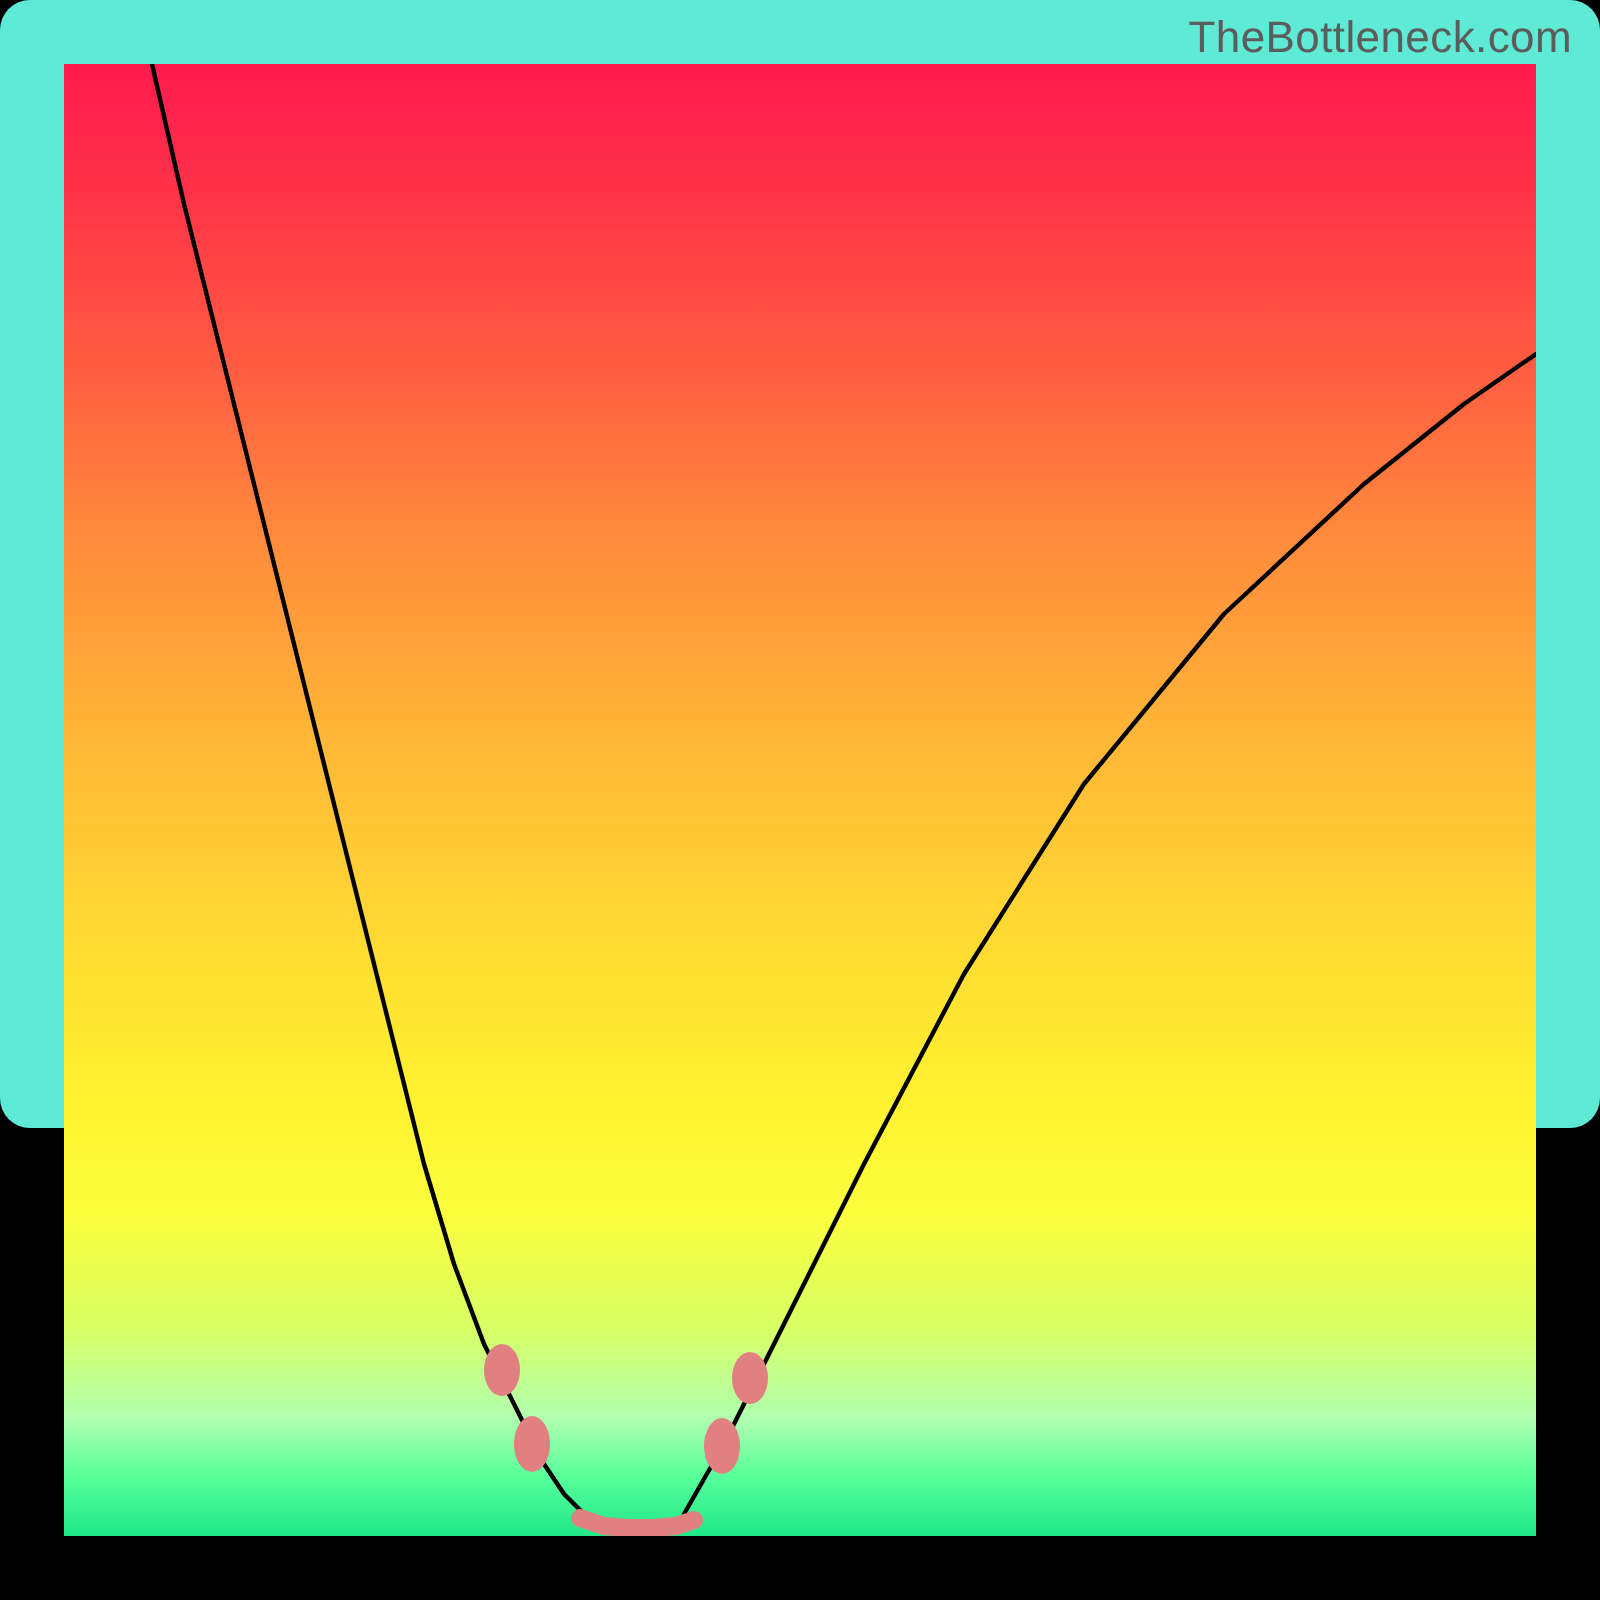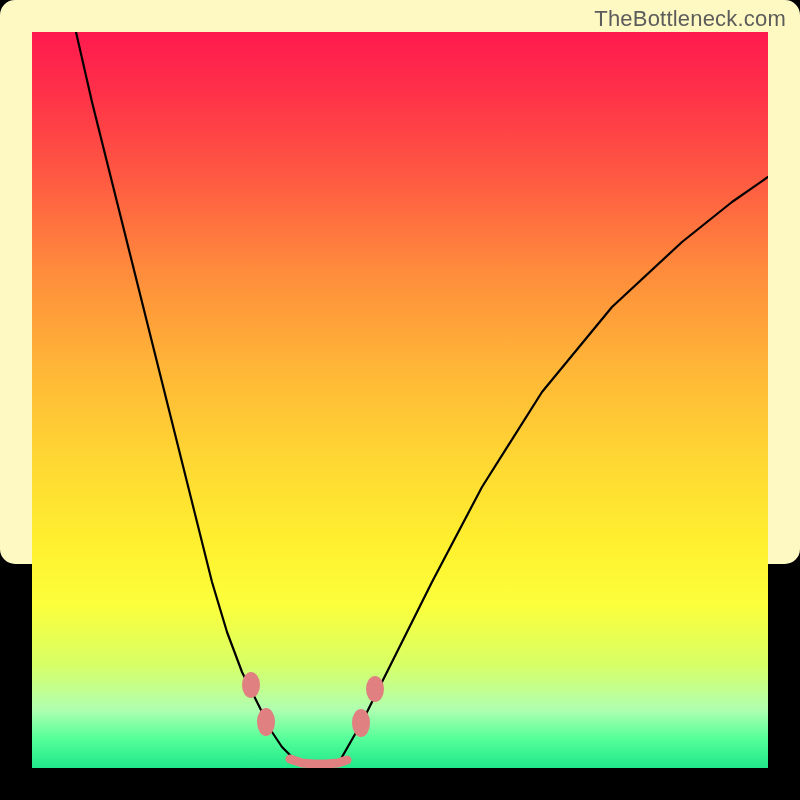--- a/index.html
+++ b/index.html
@@ -10,21 +10,21 @@
     background: #000;
     overflow: hidden;
     font-family: Arial, Helvetica, sans-serif;
   }
   .frame {
     position: absolute;
     left: 0;
     top: 0;
     width: 800px;
     height: 564px;
-    background: #fef9c3;
+    background: #5eead4;
     border-radius: 15px;
   }
   .plot {
     position: absolute;
     left: 32px;
     top: 32px;
     width: 736px;
     height: 736px;
     background: linear-gradient(to bottom,
       #ff1a4e 0%,

